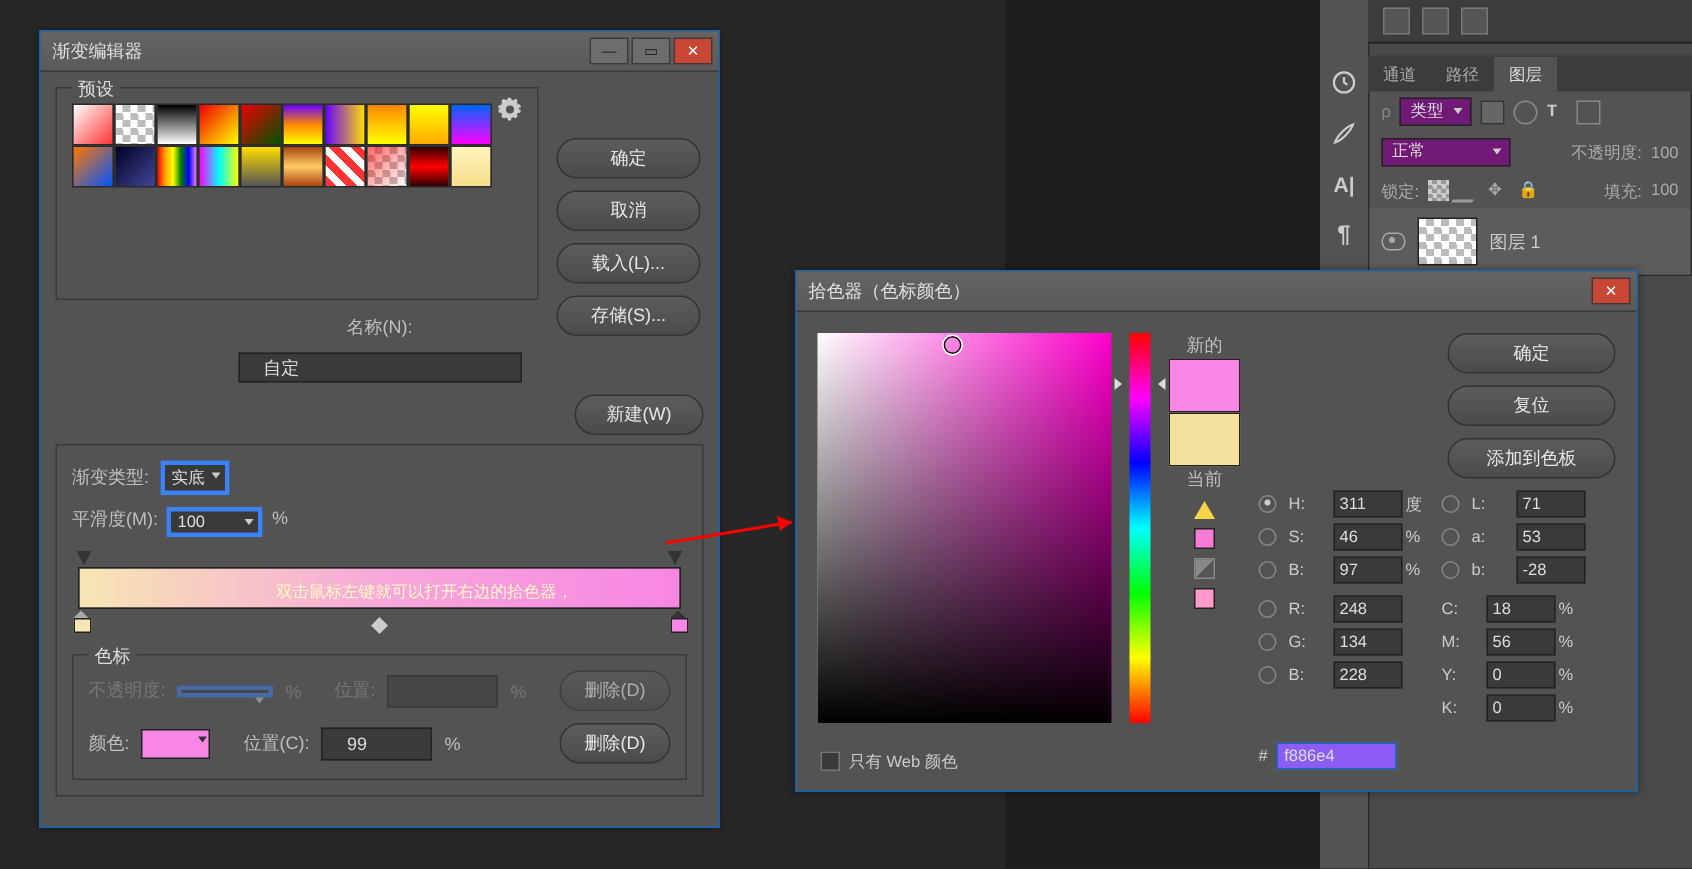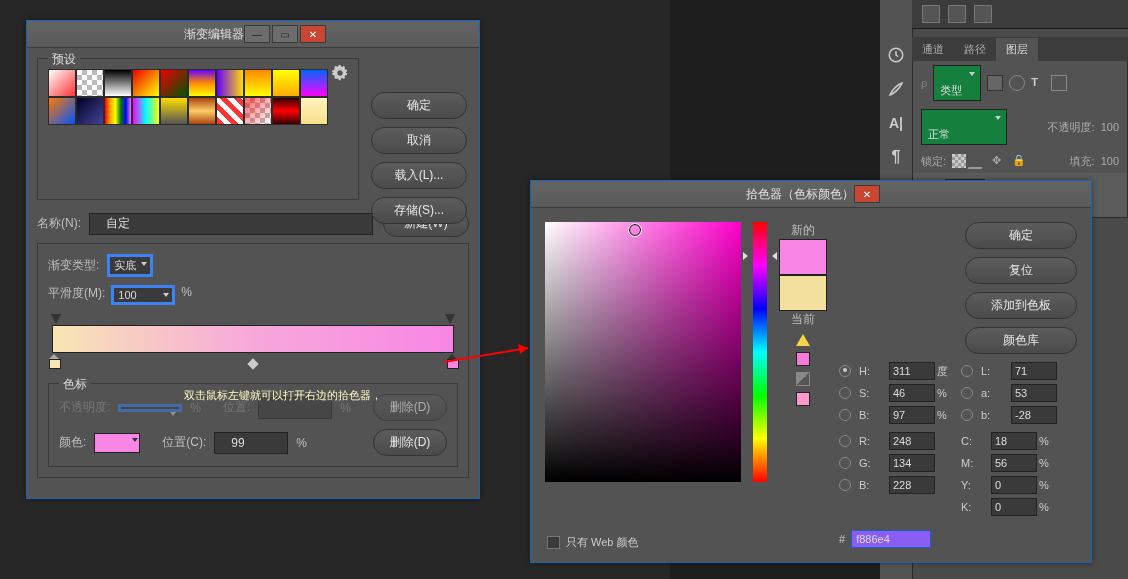--- a/index.html
+++ b/index.html
@@ -30,40 +30,40 @@
   .tool-icon { width:18px; height:18px; color:#ccc; }
   .ps-panels { position:absolute; left:32px; right:0; top:0; }
   .ps-topbar { height:28px; background:#3c3c3c; border-bottom:1px solid #1e1e1e;
                display:flex; align-items:center; gap:8px; padding:0 10px;}
   .ps-topbar .sq { width:16px;height:16px;border:1px solid #777;background:#555;}
   .panel-tabs { display:flex; background:#3c3c3c; height:24px; align-items:flex-end; margin-top:8px;}
   .panel-tab { padding:4px 10px; color:#aaa; font-size:11px;}
   .panel-tab.active { background:#535353; color:#ddd;}
   .panel-body { background:#535353; border:1px solid #2b2b2b; border-top:none; }
   .row { display:flex; align-items:center; gap:6px; padding:4px 8px; font-size:11px; color:#aaa;}
-  .select-like { background:#15803d; border:1px solid #222; padding:17px 18px 2px 6px; position:relative; color:#ddd; font-size:11px;}
+  .select-like { background:#701a75; border:1px solid #222; padding:0 18px 2px 6px; position:relative; color:#ddd; font-size:11px;}
   .select-like::after { content:""; position:absolute; right:5px; top:6px; border-left:3px solid transparent;border-right:3px solid transparent;border-top:4px solid #ccc;}
   .layer-row { display:flex; align-items:center; gap:8px; padding:6px 8px; background:#5c5c5c;}
   .eye { width:14px; height:10px; border:1px solid #aaa; border-radius:60% / 100%; position:relative;}
   .eye::after { content:""; position:absolute; width:4px;height:4px;background:#aaa;border-radius:50%; left:4px; top:2px;}
   .layer-thumb { width:38px; height:30px; background: repeating-conic-gradient(#bbb 0 25%, #fff 0 50%) 0 0/10px 10px; border:1px solid #222;}
   .mini-ic { width:14px;height:14px; display:inline-block; }
 
   
   .dialog {
     position: absolute;
     border: 1px solid #1565b5;
     background: #535353;
     box-shadow: 0 0 6px rgba(0,0,0,.4);
   }
   .titlebar {
     height: 26px;
     background: linear-gradient(#646464,#5a5a5a);
     border-bottom: 1px solid #3b3b3b;
-    display:flex; align-items:center; justify-content:center;
+    display:flex; align-items:center; justify-content:space-between;
     padding: 0 4px 0 8px;
     color:#e0e0e0; font-size:12px;
   }
   .win-ctrls { display:flex; gap:2px;}
   .win-btn { width:24px; height:16px; background:#6d6d6d; border:1px solid #3a3a3a; display:flex;align-items:center;justify-content:center; font-size:10px; color:#222;}
   .win-btn.close { background:#c74634; color:#fff;}
   .dlg-body { padding:10px; position:relative;}
 
   
   .gedit { top:20px; left:26px; width:452px; }
@@ -229,21 +229,21 @@
         <div class="preset-sw" style="background:linear-gradient(90deg,#f0f,#0ff,#ff0);"></div>
         <div class="preset-sw" style="background:linear-gradient(#fd0,#555);"></div>
         <div class="preset-sw" style="background:linear-gradient(#a41,#fc6,#a41);"></div>
         <div class="preset-sw" style="background:repeating-linear-gradient(45deg,#f33 0 5px,#fff 5px 10px);"></div>
         <div class="preset-sw" style="background:linear-gradient(135deg,rgba(255,0,0,.6),rgba(255,255,255,0)),repeating-conic-gradient(#bbb 0 25%,#fff 0 50%) 0 0/10px 10px;"></div>
         <div class="preset-sw" style="background:linear-gradient(#300,#f00,#300);"></div>
         <div class="preset-sw" style="background:linear-gradient(#fff3c0,#f7e08a);"></div>
       </div>
     </div>
 
-    <div style="display:flex;align-items:center;gap:8px;margin:6px 0;">
+    <div style="display:flex;align-items:center;gap:8px;margin:6px 0;flex-direction:column;">
       <span class="label">名称(N):</span>
       <input class="txt-input" style="flex: 1 1 0%; max-width: 250px;" value="自定">
       <div class="ps-btn" style="width:84px;margin-left:auto;">新建(W)</div>
     </div>
 
     <div class="group">
       <div style="display:flex;align-items:center;gap:8px;">
         <span class="label">渐变类型:</span>
         <span class="mini-select">实底</span>
       </div>
@@ -324,21 +324,20 @@
         <span style="width:12px;height:12px;background:#f57bd6;border:1px solid #222;"></span>
         <span class="cube-ic"></span>
         <span style="width:12px;height:12px;background:#ff99cc;border:1px solid #222;"></span>
       </div>
     </div>
     <div class="picker-right">
       <div class="pick-btns">
         <div class="ps-btn" style="width:110px;">确定</div>
         <div class="ps-btn" style="width:110px;">复位</div>
         <div class="ps-btn" style="width:110px;">添加到色板</div>
-        <div class="ps-btn" style="width:110px;">颜色库</div>
       </div>
 
       <div class="hsb-grid">
         <span class="radio on"></span>
           <span>H:</span>
           <input class="num-in" value="311" style="">
           <span>度</span>
         <span class="radio"></span>
           <span>L:</span>
           <input class="num-in" value="71" style="">

